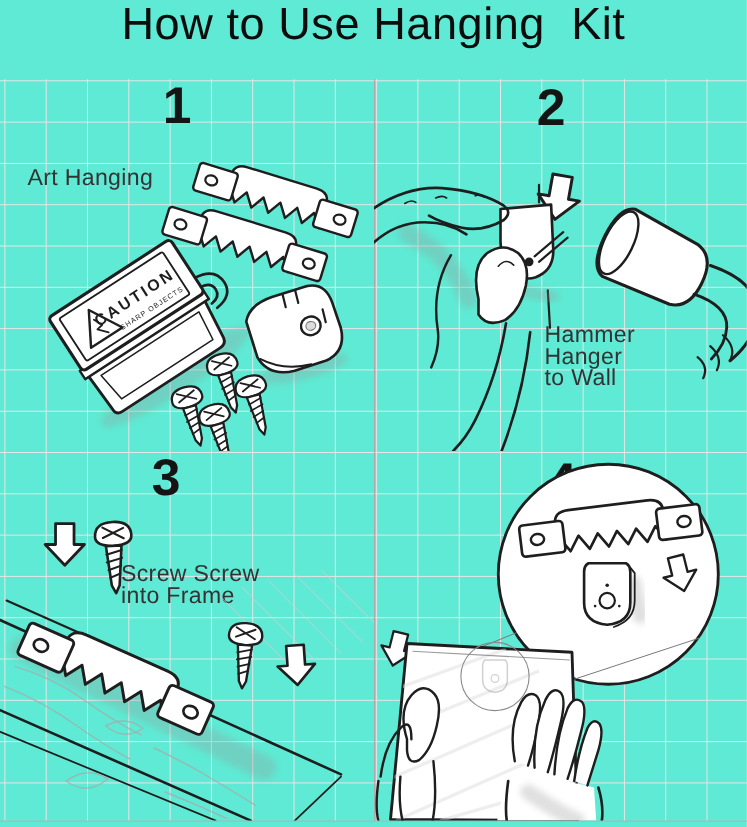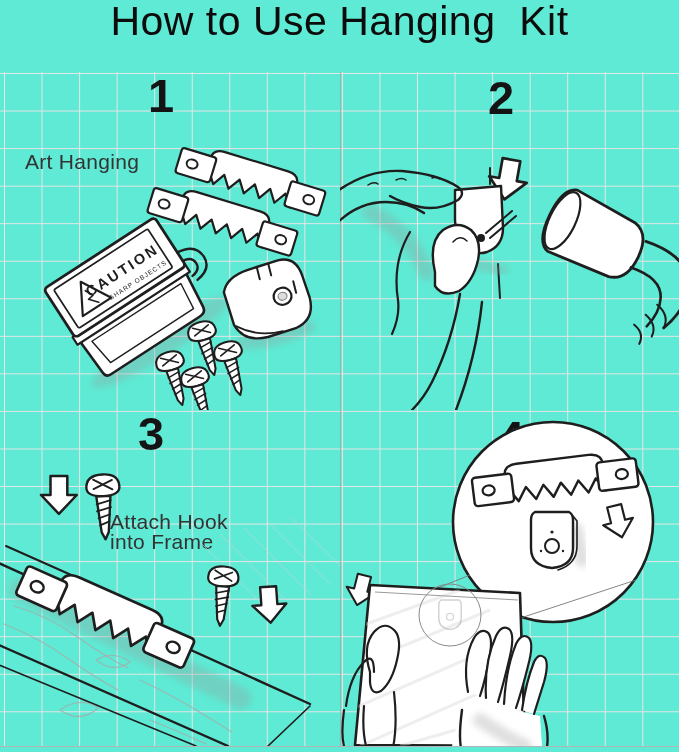--- a/index.html
+++ b/index.html
@@ -63,23 +63,25 @@
 
     <div class="num" style="left:148px;top:0px">1</div>
     <div class="num" style="left:488px;top:2px">2</div>
     <div class="num" style="left:138px;top:338px">3</div>
     <div class="num" style="left:498px;top:342px">4</div>
 
     <div class="lbl" style="left:25px;top:80px;width:160px">
       <div>Art Hanging</div>
     </div>
     <div class="lbl" style="left:495px;top:223px;width:150px">
+      <div>Hammer Hanger</div>
+      <div>to Wall</div>
     </div>
     <div class="lbl" style="left:110px;top:440px;width:160px">
-      <div>Attach Hook</div>
+      <div>Screw Screw</div>
       <div>into Frame</div>
     </div>
 
     <div class="quad" style="left:0;top:0;width:340px;height:338px">
       <svg width="340" height="338" viewBox="0 0 340 338">
         <use href="#sawtooth" transform="translate(186,64) rotate(17)"></use>
         <use href="#sawtooth" transform="translate(158,104) rotate(17)"></use>
 
         <g transform="translate(128,222) rotate(-33)">
           <ellipse cx="0" cy="58" rx="80" ry="15" fill="#999" opacity=".3" filter="url(#softblur)"></ellipse>

